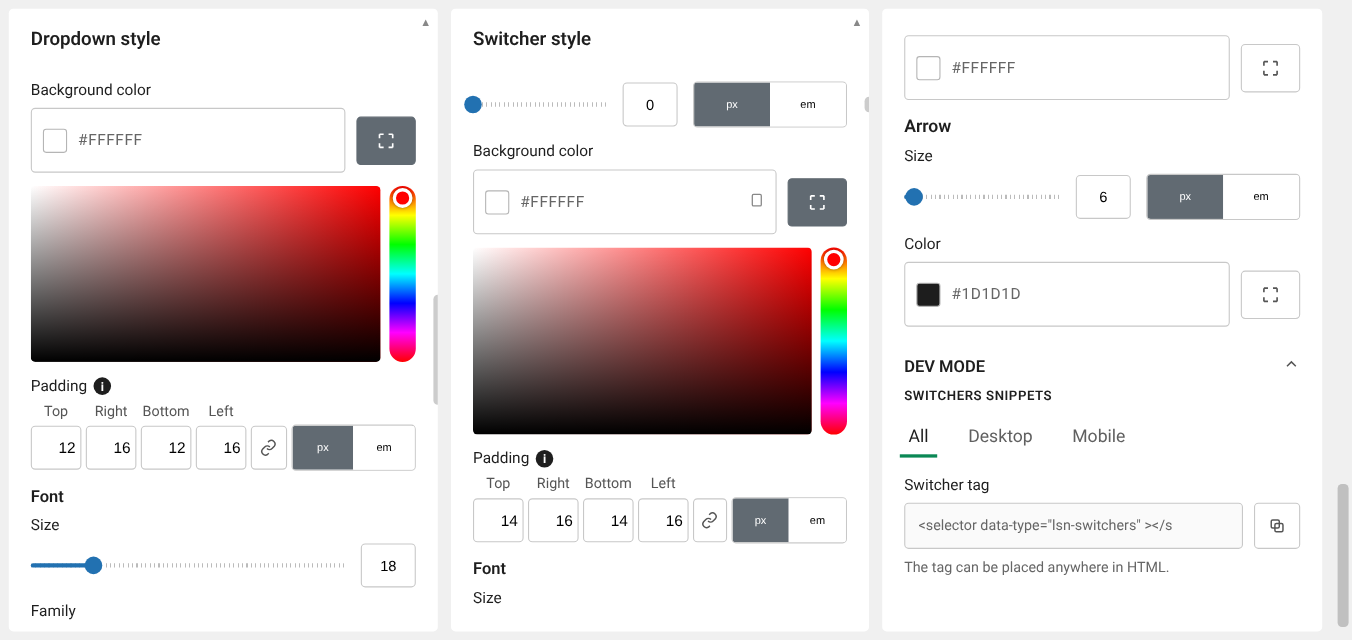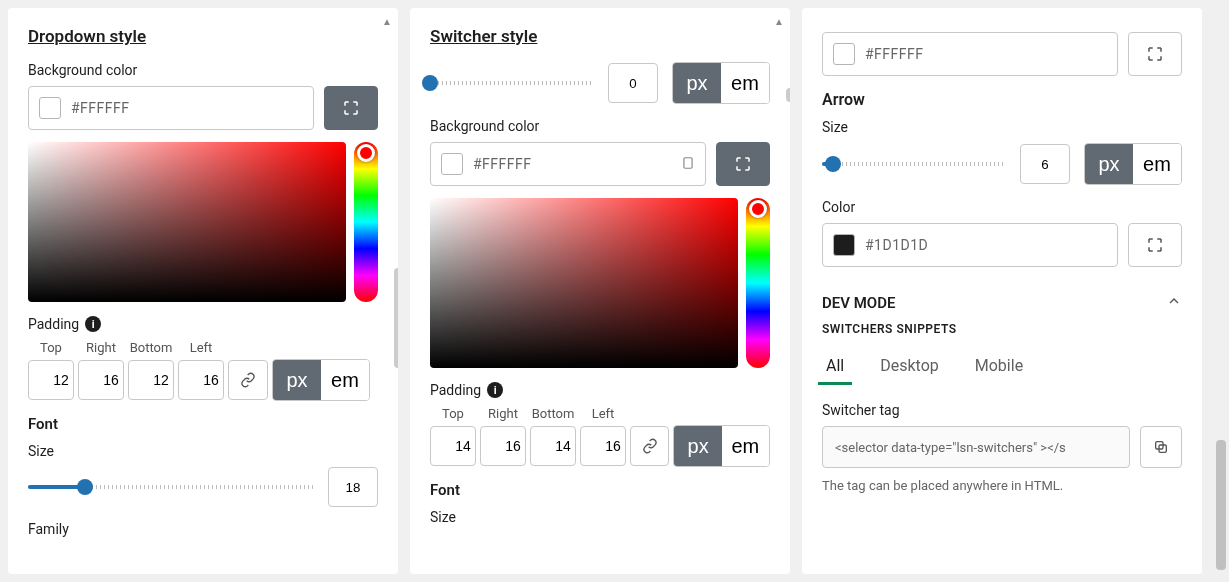--- a/index.html
+++ b/index.html
@@ -2,43 +2,43 @@
 <html><head>
 <meta charset="utf-8">
 <style>
 * { box-sizing: border-box; margin: 0; padding: 0; }
 body { font-family: -apple-system, BlinkMacSystemFont, "Segoe UI", Roboto, sans-serif; background: #f0f0f0; color: #1e1e1e; font-size: 14px; }
 .wrap { display: flex; gap: 12px; padding: 8px; width: 1229px; height: 582px; }
 .panel { background: #fff; border-radius: 4px; padding: 18px 20px; overflow: hidden; position: relative; }
 .panel-l { width: 390px; }
 .panel-m { width: 380px; }
 .panel-r { width: 400px; }
-.panel h3 { font-size: 17px; font-weight: 600; margin-bottom: 16px; text-decoration: underline; }
+.panel h3 { font-size: 17px; font-weight: 600; margin-bottom: 28px; }
 .panel h4 { font-size: 15px; font-weight: 600; margin: 14px 0 10px; }
 .label { font-size: 14px; font-weight: 400; margin-bottom: 8px; display: flex; align-items: center; gap: 6px; }
 .row { display: flex; gap: 10px; align-items: center; margin-bottom: 12px; }
-.color-input { flex: 1; display: flex; align-items: center; border: 1px solid #c8c8c8; border-radius: 4px; padding: 8px 10px; gap: 10px; height: 44px; }
+.color-input { flex: 1; display: flex; align-items: center; border: 1px solid #c8c8c8; border-radius: 4px; padding: 8px 10px; gap: 10px; height: 59px; }
 .swatch { width: 22px; height: 22px; border: 1px solid #b5b5b5; border-radius: 3px; }
 .swatch.white { background: #fff; }
 .swatch.dark { background: #1d1d1d; }
 .color-text { color: #666; font-size: 14px; letter-spacing: .5px; }
 .icon-btn { width: 54px; height: 44px; border: 1px solid #c8c8c8; background: #fff; border-radius: 4px; display: flex; align-items: center; justify-content: center; cursor: pointer; }
 .icon-btn.dark { background: #616a72; color: #fff; border-color: #616a72; }
 .icon-btn svg { width: 18px; height: 18px; }
 .picker { position: relative; height: 160px; margin-bottom: 14px; display: flex; gap: 8px; }
 .grad { flex: 1; border-radius: 4px; background: linear-gradient(to bottom, rgba(0,0,0,0), #000), linear-gradient(to right, #fff, #ff0000); position: relative; }
 .hue { width: 24px; border-radius: 12px; background: linear-gradient(to bottom, #ff0000, #ffff00, #00ff00, #00ffff, #0000ff, #ff00ff, #ff0000); position: relative; }
 .hue-dot { position: absolute; left: 50%; top: 2px; transform: translateX(-50%); width: 18px; height: 18px; border: 3px solid #fff; border-radius: 50%; background: #ff0000; box-shadow: 0 0 3px rgba(0,0,0,.4); }
 .pad-head { display: flex; gap: 4px; margin-bottom: 4px; font-size: 13px; color: #555; }
 .pad-head span, .pad-row .num-in { width: 46px; text-align: center; }
 .pad-row { display: flex; gap: 4px; align-items: center; margin-bottom: 14px; }
 .num-in { width: 46px; height: 40px; border: 1px solid #c8c8c8; border-radius: 4px; text-align: center; font-size: 14px; padding-left: 20px; }
 .link-btn { width: 40px; height: 40px; border: 1px solid #c8c8c8; border-radius: 4px; background: #fff; display: flex; align-items: center; justify-content: center; cursor: pointer; }
 .unit-toggle { display: flex; border: 1px solid #c8c8c8; border-radius: 4px; overflow: hidden; }
-.unit-toggle button { width: 48px; height: 40px; border: none; background: #fff; cursor: pointer; font-size: 20px; }
+.unit-toggle button { width: 69px; height: 40px; border: none; background: #fff; cursor: pointer; font-size: 10px; }
 .unit-toggle button.active { background: #616a72; color: #fff; }
 .slider-row { display: flex; align-items: center; gap: 14px; margin-bottom: 14px; }
 .slider { flex: 1; position: relative; height: 20px; display: flex; align-items: center; }
 .slider-track { flex: 1; height: 4px; background: repeating-linear-gradient(to right, #bbb 0, #bbb 1px, #fff 1px, #fff 4px); border-radius: 2px; position: relative; }
 .slider-fill { position: absolute; left: 0; top: 0; bottom: 0; background: #2271b1; border-radius: 2px; height: 4px; }
 .slider-thumb { position: absolute; width: 16px; height: 16px; background: #2271b1; border-radius: 50%; top: 50%; transform: translate(-50%, -50%); }
 .slider-val { width: 50px; height: 40px; border: 1px solid #c8c8c8; border-radius: 4px; text-align: center; }
 .info-icon { width: 16px; height: 16px; background: #1e1e1e; color: #fff; border-radius: 50%; display: inline-flex; align-items: center; justify-content: center; font-size: 11px; font-weight: bold; }
 .scroll-hint { position: absolute; width: 8px; background: #ccc; border-radius: 4px; }
 .panel-l .scroll-hint { right: -4px; top: 260px; height: 100px; }

